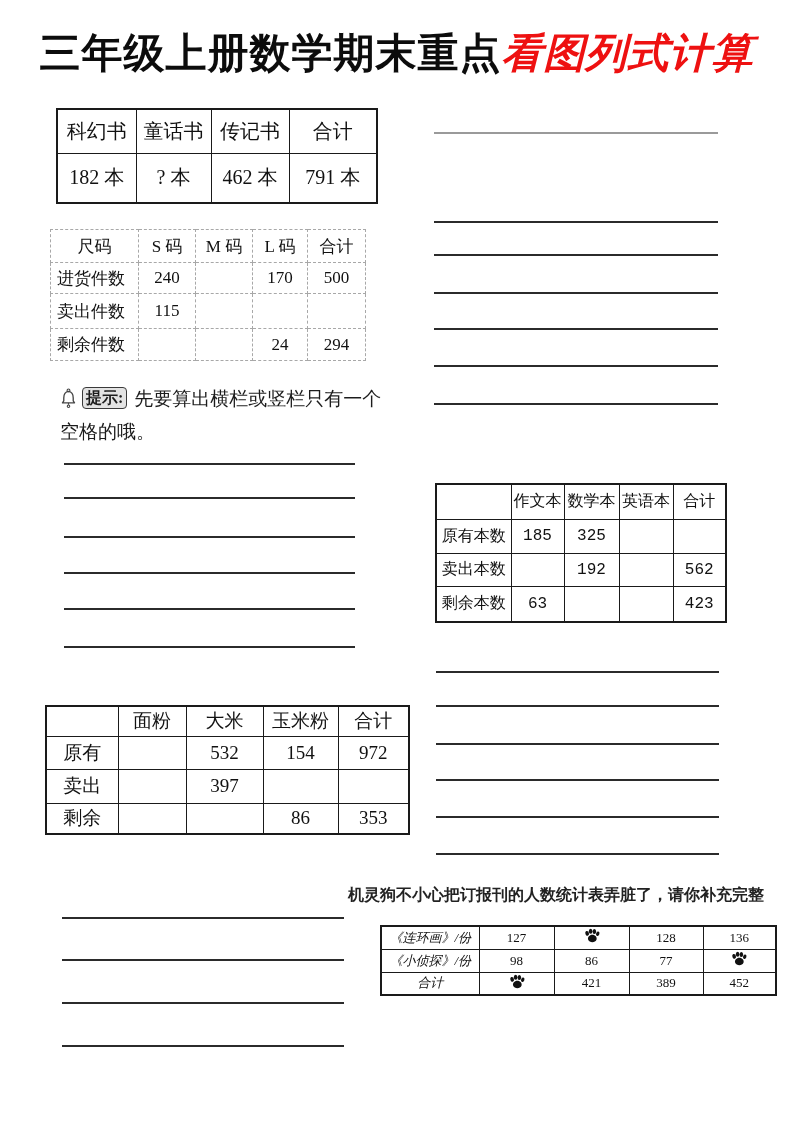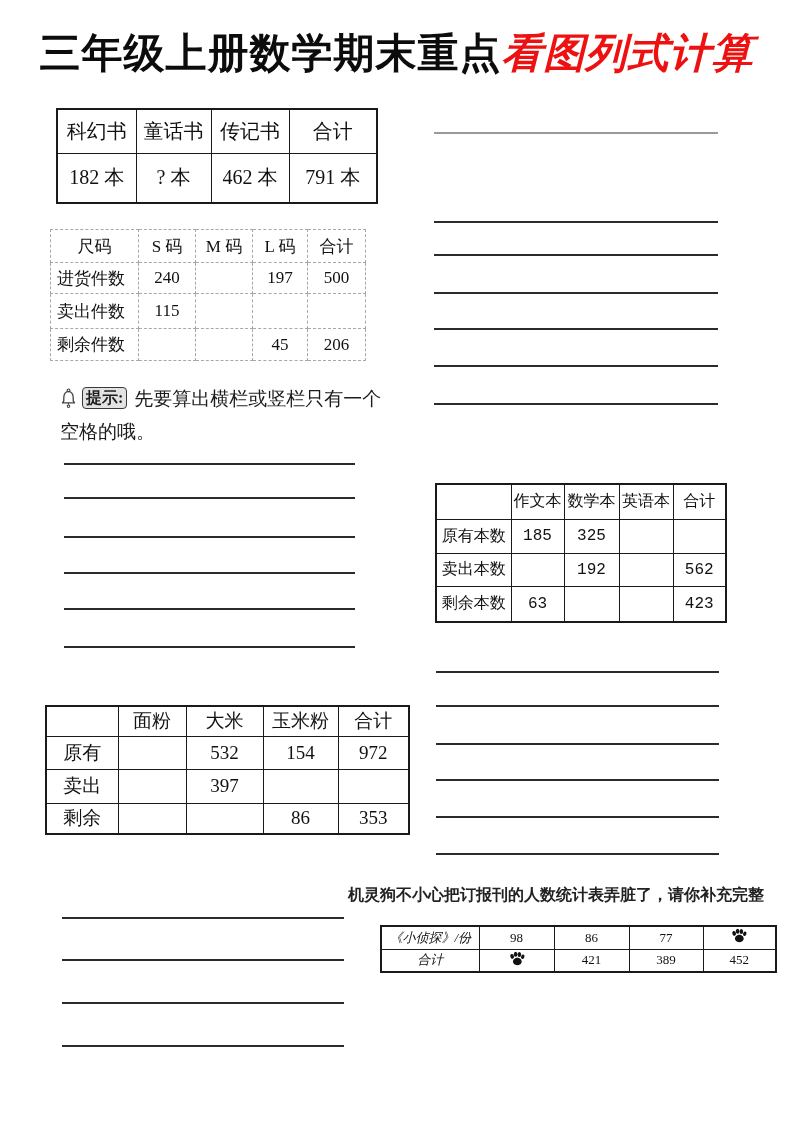--- a/index.html
+++ b/index.html
@@ -108,36 +108,36 @@
       <td>尺码</td>
       <td>S 码</td>
       <td>M 码</td>
       <td>L 码</td>
       <td>合计</td>
     </tr>
     <tr style="height:31px">
       <td class="lbl">进货件数</td>
       <td>240</td>
       <td></td>
-      <td>197</td>
+      <td>170</td>
       <td>500</td>
     </tr>
     <tr style="height:35px">
       <td class="lbl">卖出件数</td>
       <td>115</td>
       <td></td>
       <td></td>
       <td></td>
     </tr>
     <tr style="height:32px">
       <td class="lbl">剩余件数</td>
       <td></td>
       <td></td>
-      <td>45</td>
-      <td>206</td>
+      <td>24</td>
+      <td>294</td>
     </tr>
   </tbody>
     </table>
 
   <div class="hint"><svg class="bell" width="17" height="21" viewBox="0 0 18 22">
         <path d="M9 3.5 C5.5 4 4 7 4 10.5 L4 13.5 L2.6 15.6 L15.4 15.6 L14 13.5 L14 10.5 C14 7 12.5 4 9 3.5 Z" fill="none" stroke="#444" stroke-width="1.4" stroke-linejoin="round"></path>
         <circle cx="9" cy="2.4" r="1.5" fill="none" stroke="#444" stroke-width="1.2"></circle>
         <path d="M9 15.6 L9 17.6" stroke="#444" stroke-width="1.2"></path>
         <circle cx="9" cy="19.2" r="1.3" fill="none" stroke="#444" stroke-width="1.2"></circle>
       </svg><span class="hint-badge">提示:</span><span>先要算出横栏或竖栏只有一个空格的哦。</span></div>
@@ -245,20 +245,33 @@
 
   <table class="solid t-subs">
     <colgroup>
         <col style="width:98px">
         <col style="width:75px">
         <col style="width:75px">
         <col style="width:74px">
         <col style="width:73px">
       </colgroup>
     <tbody>
+    <tr style="height:23px">
+      <td class="lbl">《连环画》/份</td>
+      <td>127</td>
+      <td><svg width="18" height="15" viewBox="0 0 26 21">
+              <ellipse cx="6" cy="7.5" rx="2.6" ry="3.5" fill="#111" transform="rotate(-18 6 7.5)"></ellipse>
+              <ellipse cx="11" cy="4.4" rx="2.6" ry="3.7" fill="#111"></ellipse>
+              <ellipse cx="16.4" cy="4.7" rx="2.6" ry="3.7" fill="#111"></ellipse>
+              <ellipse cx="21.3" cy="8" rx="2.4" ry="3.3" fill="#111" transform="rotate(18 21.3 8)"></ellipse>
+              <path d="M13.5 9.5 C9.3 9.5 6.4 13 7.4 16.4 C8.2 19.2 11 20.3 13.5 20.3 C16 20.3 18.8 19.2 19.6 16.4 C20.6 13 17.7 9.5 13.5 9.5 Z" fill="#111"></path>
+            </svg></td>
+      <td>128</td>
+      <td>136</td>
+    </tr>
     <tr style="height:23px">
       <td class="lbl">《小侦探》/份</td>
       <td>98</td>
       <td>86</td>
       <td>77</td>
       <td><svg width="18" height="15" viewBox="0 0 26 21">
               <ellipse cx="6" cy="7.5" rx="2.6" ry="3.5" fill="#111" transform="rotate(-18 6 7.5)"></ellipse>
               <ellipse cx="11" cy="4.4" rx="2.6" ry="3.7" fill="#111"></ellipse>
               <ellipse cx="16.4" cy="4.7" rx="2.6" ry="3.7" fill="#111"></ellipse>
               <ellipse cx="21.3" cy="8" rx="2.4" ry="3.3" fill="#111" transform="rotate(18 21.3 8)"></ellipse>

